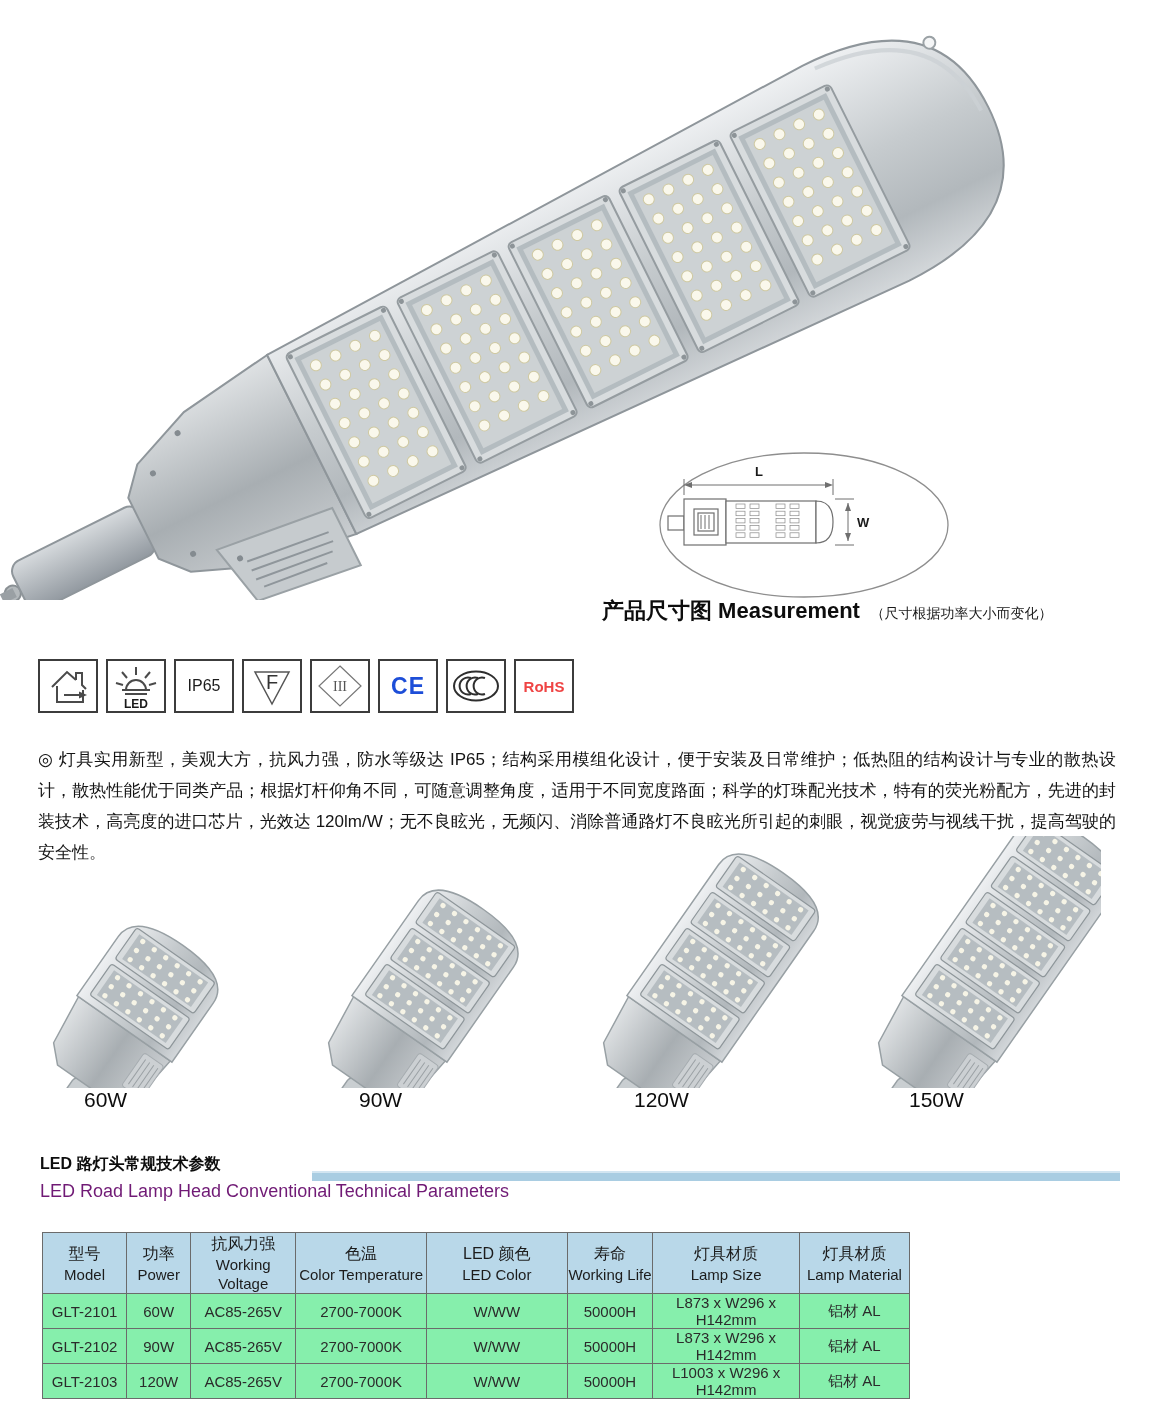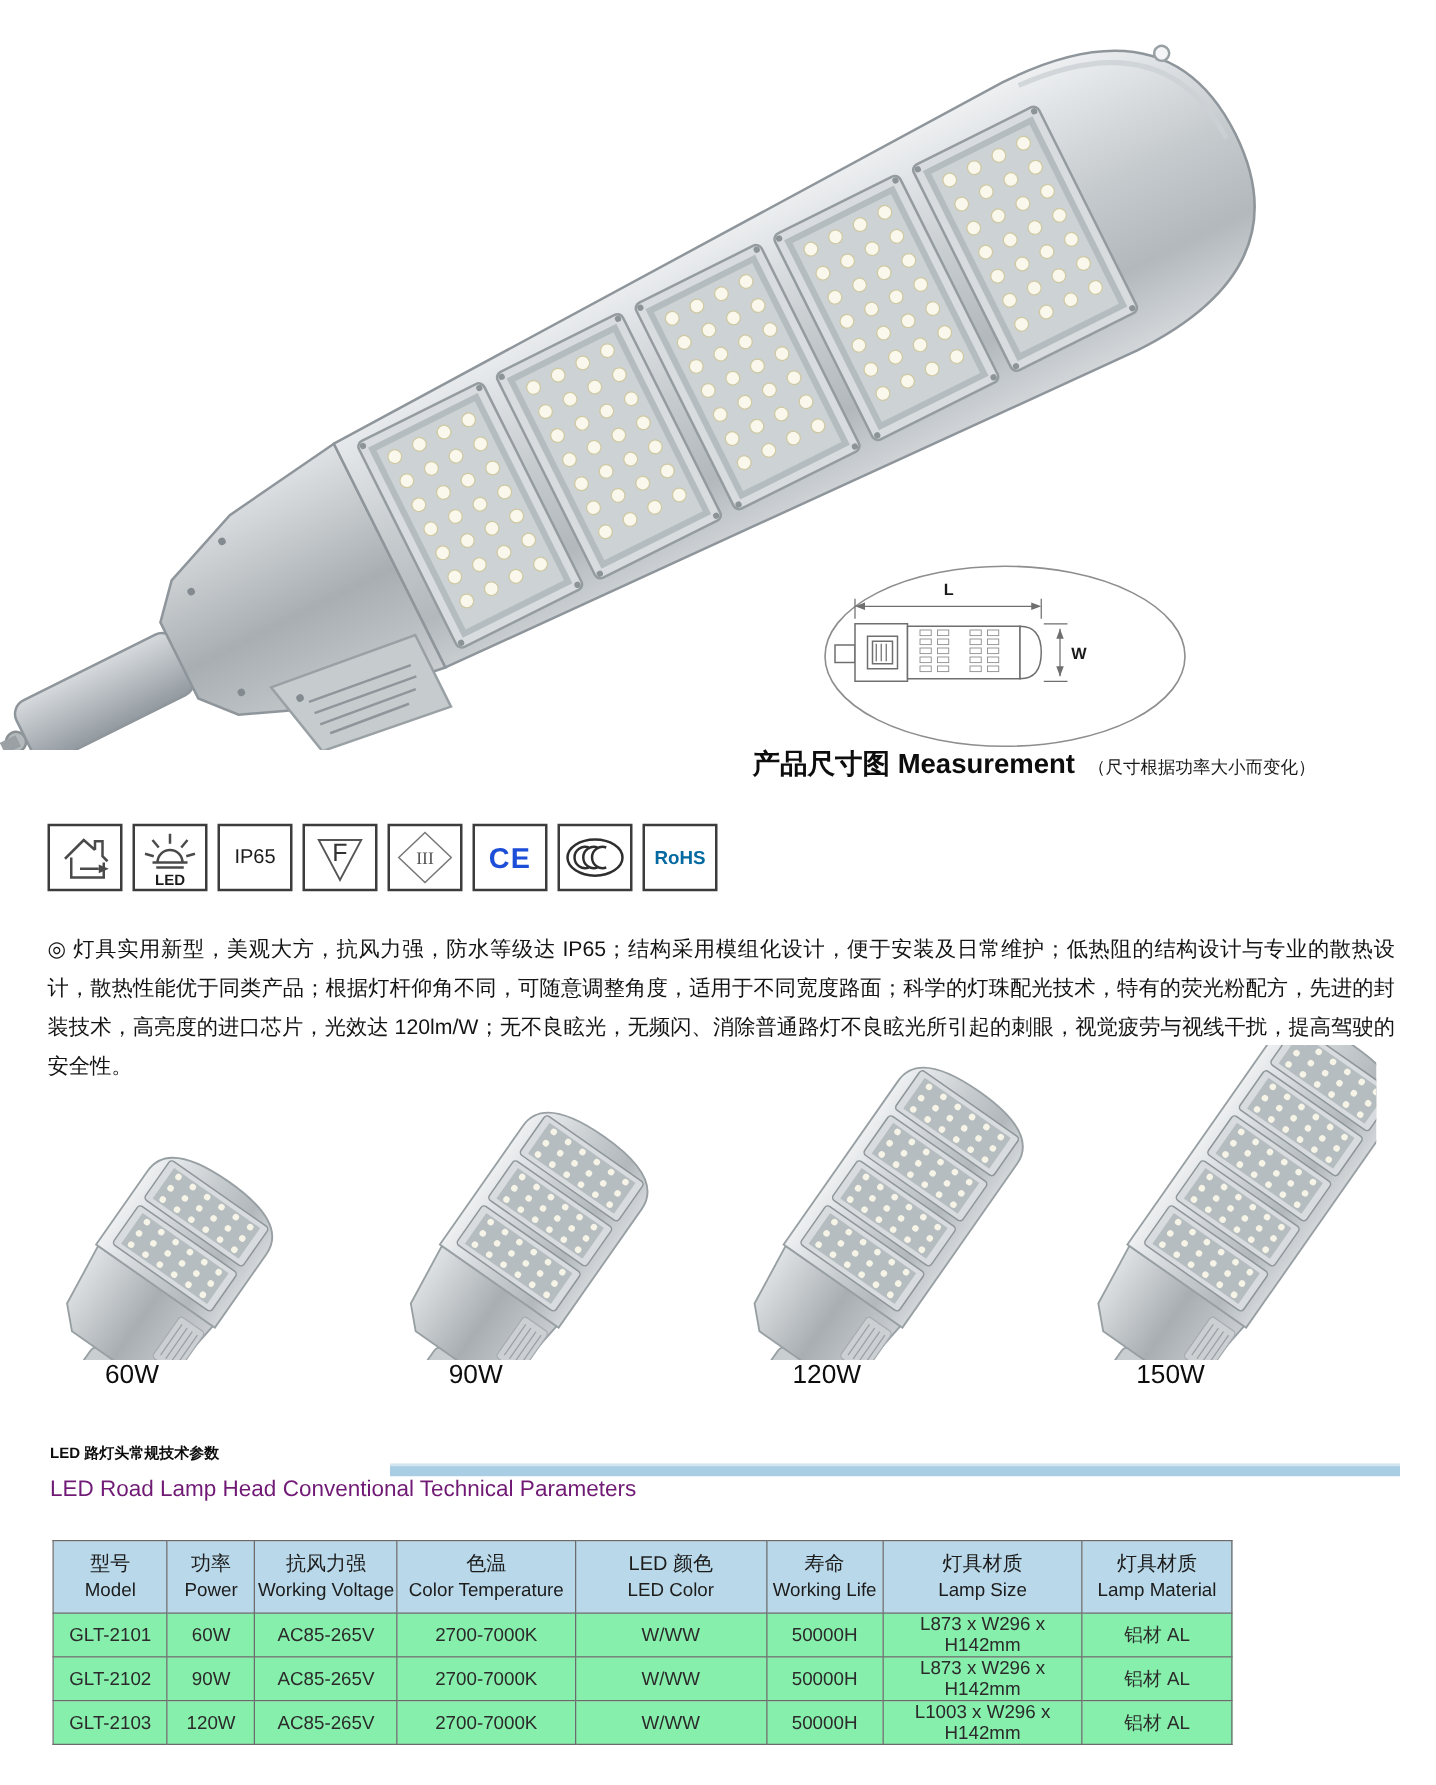--- a/index.html
+++ b/index.html
@@ -10,31 +10,31 @@
   .main-photo{position:absolute;left:0;top:0;}
   .meas{position:absolute;left:652px;top:445px;}
   .meas-caption{position:absolute;left:602px;top:596px;white-space:nowrap;}
   .meas-caption .main{font-size:22px;font-weight:bold;color:#0d0d0d;}
   .meas-caption .note{font-size:14px;color:#1a1a1a;margin-left:6px;}
   .certs{position:absolute;left:38px;top:659px;display:flex;gap:8px;}
   .cert-box{width:60px;height:54px;border:2px solid #3c3c3c;box-sizing:border-box;background:#fff;
             display:flex;align-items:center;justify-content:center;}
   .ip65{font-size:16px;color:#1c1c1c;}
   .ce{font-size:23px;font-weight:bold;color:#1d4ed8;letter-spacing:1px;}
-  .rohs{font-size:15px;font-weight:bold;color:#0369a1;}
+  .rohs{font-size:15px;font-weight:bold;color:#ef4444;}
   .desc{position:absolute;left:38px;top:727px;width:1078px;font-size:17px;line-height:31px;
         color:#141414;text-align:justify;}
   .variants{position:absolute;left:26px;top:836px;width:1100px;display:flex;}
   .variant{flex:1;display:flex;flex-direction:column;}
   .variant-label{font-size:21px;color:#0d0d0d;margin:0 0 0 58px;}
-  .sec-title-zh{position:absolute;left:40px;top:1154px;font-size:12px;font-weight:bold;color:#0d0d0d;}
+  .sec-title-zh{position:absolute;left:40px;top:1154px;font-size:16px;font-weight:bold;color:#0d0d0d;}
   .sec-bar{position:absolute;left:312px;top:1171px;width:808px;height:8px;background:var(--bar);
            border-top:2px solid #d2e5f1;}
   .sec-title-en{position:absolute;left:40px;top:1181px;font-size:18px;color:#701a75;}
-  .spec{position:absolute;left:42px;top:1232px;width:944px;border-collapse:collapse;table-layout:fixed;}
+  .spec{position:absolute;left:42px;top:1232px;width:868px;border-collapse:collapse;table-layout:fixed;}
   .spec th,.spec td{border:1px solid var(--tbl-border);text-align:center;vertical-align:middle;padding:0;}
   .spec th{background:var(--hdr);font-weight:normal;color:#1c1c1c;height:57px;}
   .spec th .zh{font-size:16px;line-height:22px;}
   .spec th .en{font-size:15px;line-height:19px;}
   .spec td{height:33px;font-size:15px;color:#2b2b2b;background:#86efac;}
   .c0{width:9.7%}.c1{width:7.4%}.c2{width:12.1%}.c3{width:15.1%}
   .c4{width:16.2%}.c5{width:9.9%}.c6{width:16.9%}.c7{width:12.7%}
 </style>
 </head>
 <body>

